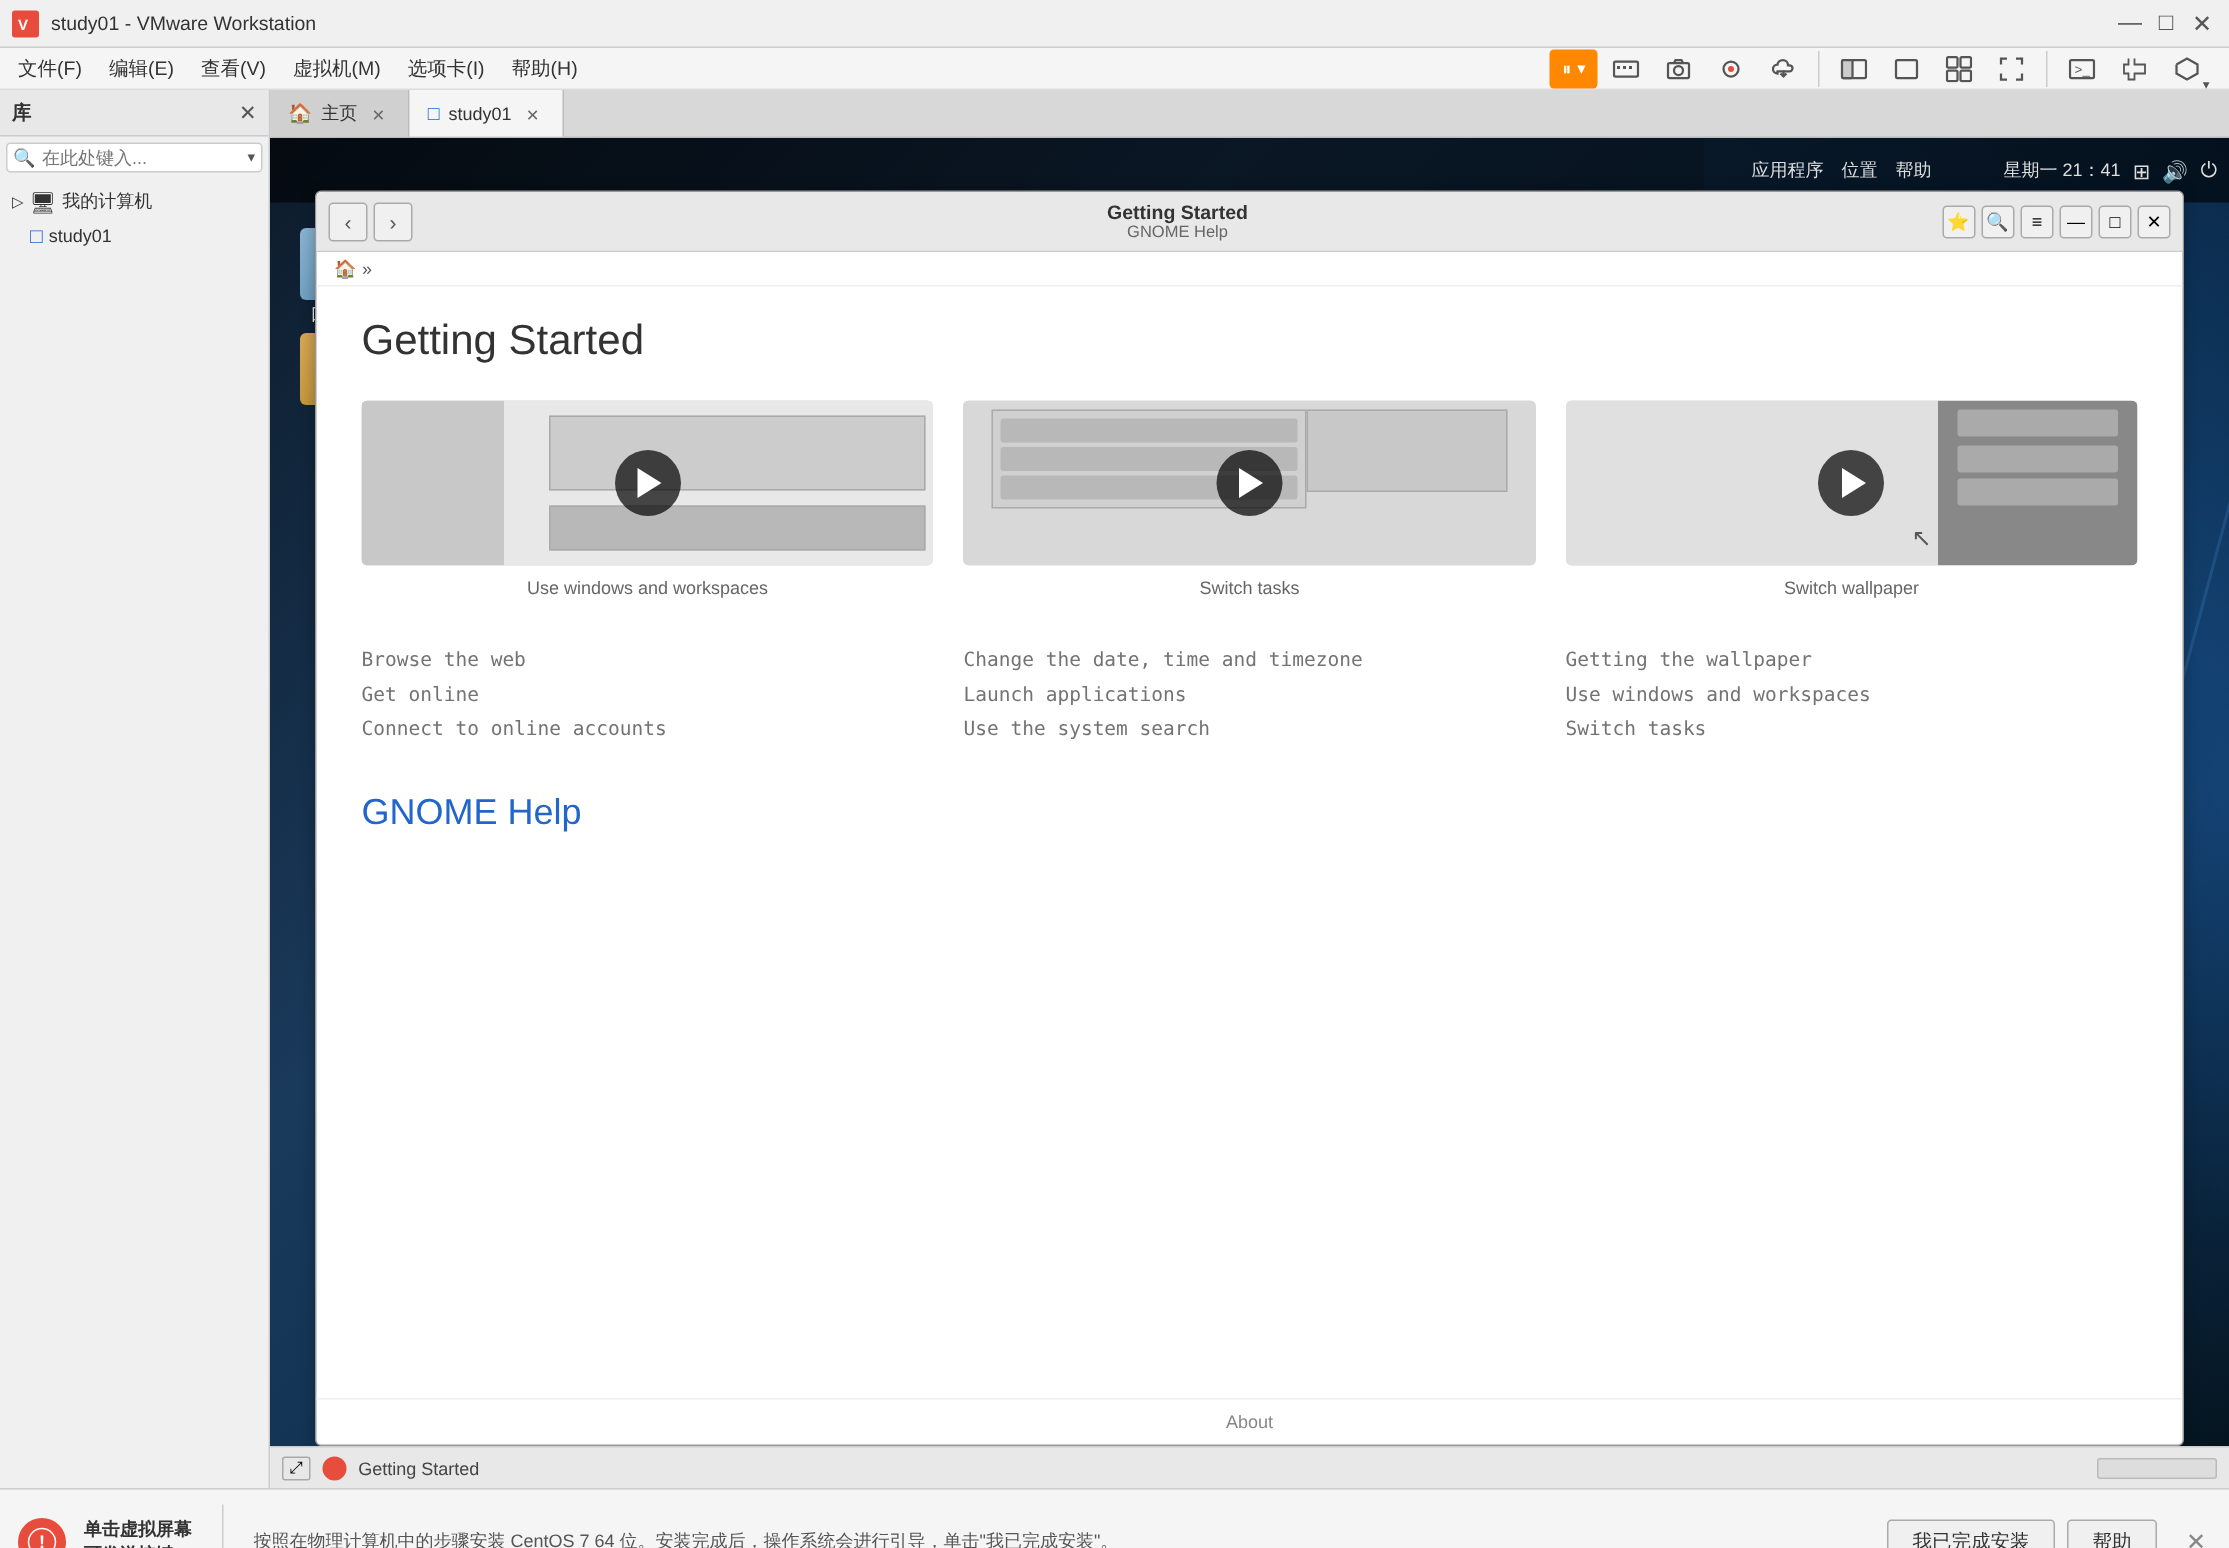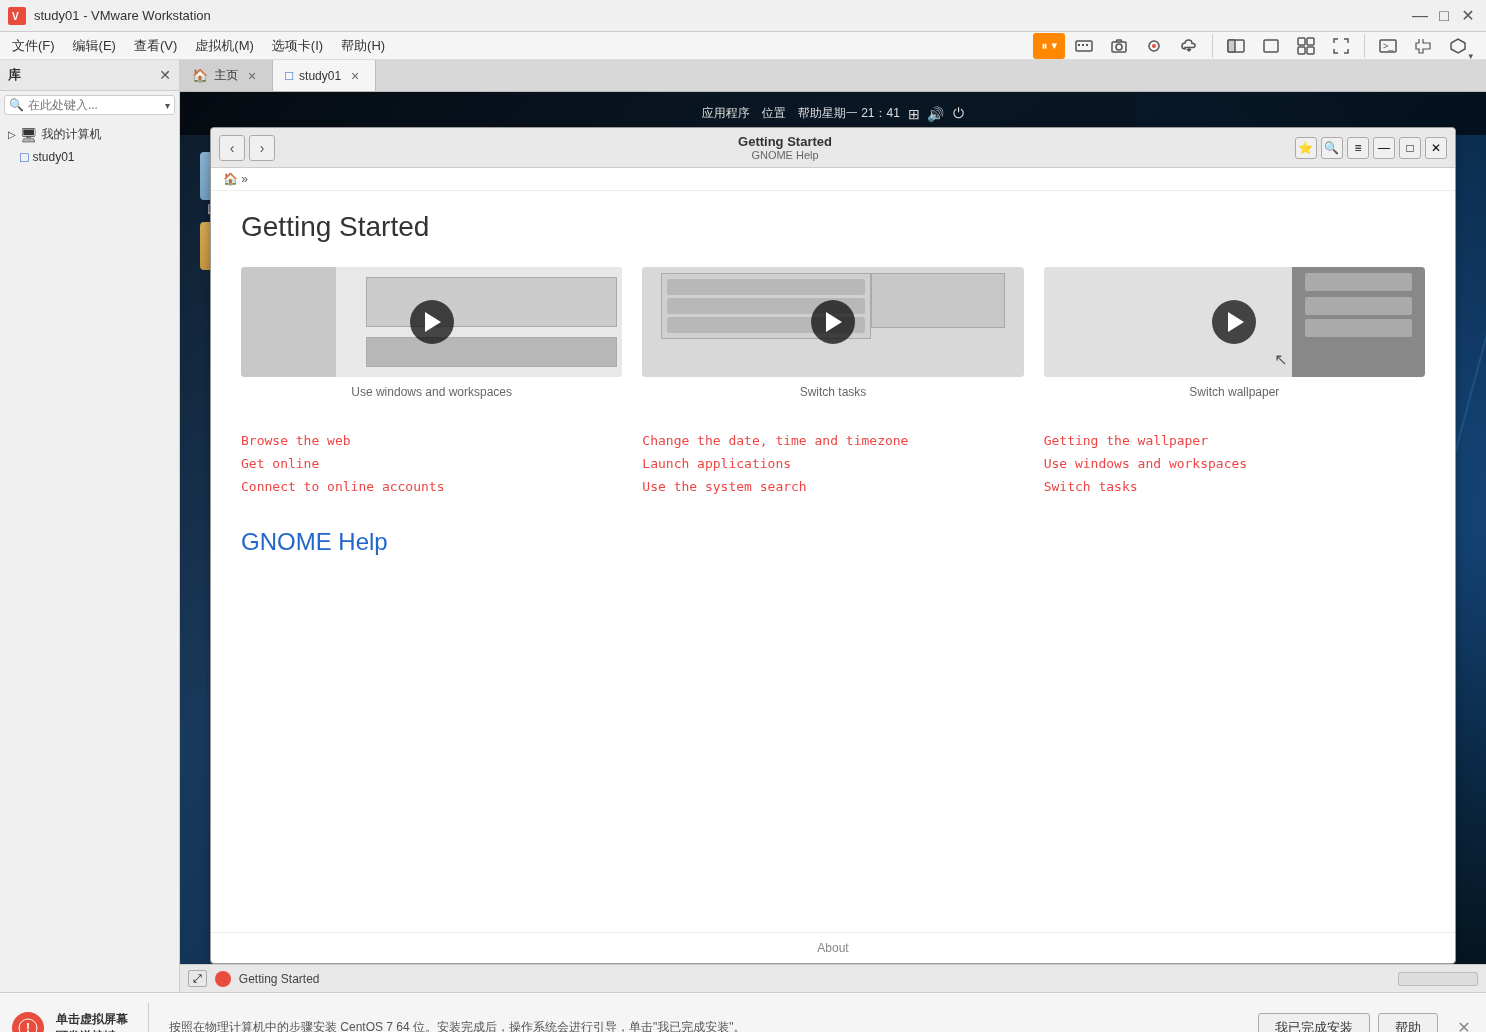--- a/index.html
+++ b/index.html
@@ -134,30 +134,30 @@
       height: 100%;
       background: radial-gradient(ellipse at right center, rgba(30,100,180,0.4) 0%, transparent 70%);
     }
 
     
     .vm-topbar {
       height: 43px;
       background: rgba(0,0,0,0.6);
       display: flex;
       align-items: center;
-      justify-content: center;
+      justify-content: flex-end;
       padding: 0 8px;
       position: absolute;
       top: 0;
       left: 0;
       right: 0;
     }
     .vm-topbar-apps { display: flex; align-items: center; gap: 12px; }
     .vm-topbar-item { font-size: 12px; color: #ddd; cursor: pointer; }
-    .vm-topbar-status { display: flex; align-items: center; gap: 8px; font-size: 12px; color: #ddd; }
+    .vm-topbar-status { display: flex; align-items: center; gap: 8px; font-size: 12px; color: #ddd; margin-left: 48px; }
 
     
     .help-window {
       position: absolute;
       top: 35px;
       left: 30px;
       right: 30px;
       bottom: 0;
       background: white;
       border: 1px solid #999;
@@ -251,21 +251,21 @@
       border-top: 10px solid transparent;
       border-bottom: 10px solid transparent;
       border-left: 16px solid white;
       margin-left: 3px;
     }
     .video-label { font-size: 12px; color: #666; text-align: center; }
 
     
     .section-title { font-size: 22px; color: #555; margin-bottom: 16px; font-weight: 300; }
     .tasks-grid { display: grid; grid-template-columns: 1fr 1fr 1fr; gap: 8px 20px; margin-bottom: 30px; }
-    .task-link { color: #ef4444; font-size: 13px; font-family: monospace; cursor: pointer; text-decoration: none; padding: 4px 0; display: block; }
+    .task-link { color: #737373; font-size: 13px; font-family: monospace; cursor: pointer; text-decoration: none; padding: 4px 0; display: block; }
 
     
     .gnome-help-link { font-size: 24px; color: #2266cc; font-weight: 300; cursor: pointer; text-decoration: none; display: block; margin-bottom: 20px; }
 
     
     .help-about {
       text-align: center;
       padding: 8px;
       border-top: 1px solid #eee;
       font-size: 12px;

